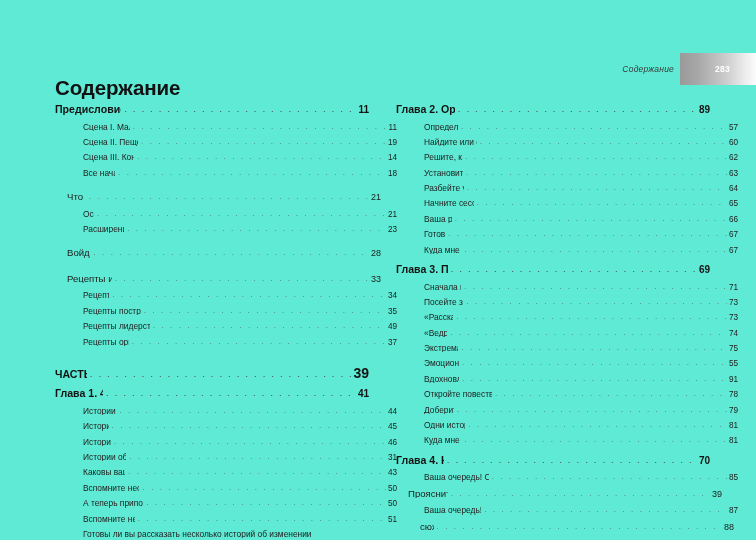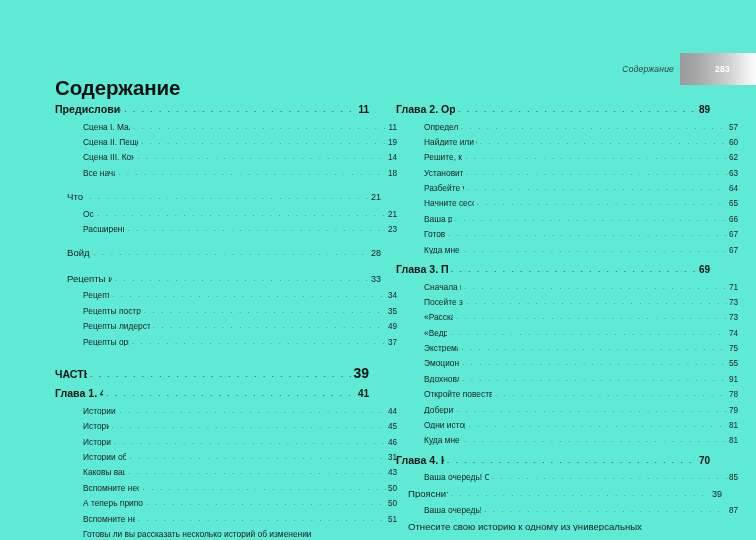--- a/index.html
+++ b/index.html
@@ -426,23 +426,20 @@
         <div class="entry lvl-1">
           <span class="txt">Проясните свое намерение</span>
           <span class="leader">. . . . . . . . . . . . . . . . . . . . . . . . . . . . . . . . . . . . . . . . . . . . . . . . . . . . . . . . . . . . . . . . . . . . . . . . . . . . . . . . . . . . . . . . . . . . .</span>
           <span class="pg">39</span>
         </div>
         <div class="entry lvl-2">
           <span class="txt">Ваша очередь! В чем состоит ваше намерение?</span>
           <span class="leader">. . . . . . . . . . . . . . . . . . . . . . . . . . . . . . . . . . . . . . . . . . . . . . . . . . . . . . . . . . . . . . . . . . . . . . . . . . . . . . . . . . . . . . . . . . . . .</span>
           <span class="pg">87</span>
         </div>
-        <div class="entry lvl-1 nolead">
-          <span class="txt">Отнесите свою историю к одному из универсальных</span>
-        </div>
         <div class="entry lvl-1-cont">
           <span class="txt">сюжетов</span>
           <span class="leader">. . . . . . . . . . . . . . . . . . . . . . . . . . . . . . . . . . . . . . . . . . . . . . . . . . . . . . . . . . . . . . . . . . . . . . . . . . . . . . . . . . . . . . . . . . . . .</span>
           <span class="pg">88</span>
         </div>
       </div>
   </div>
 
 </div>
 

